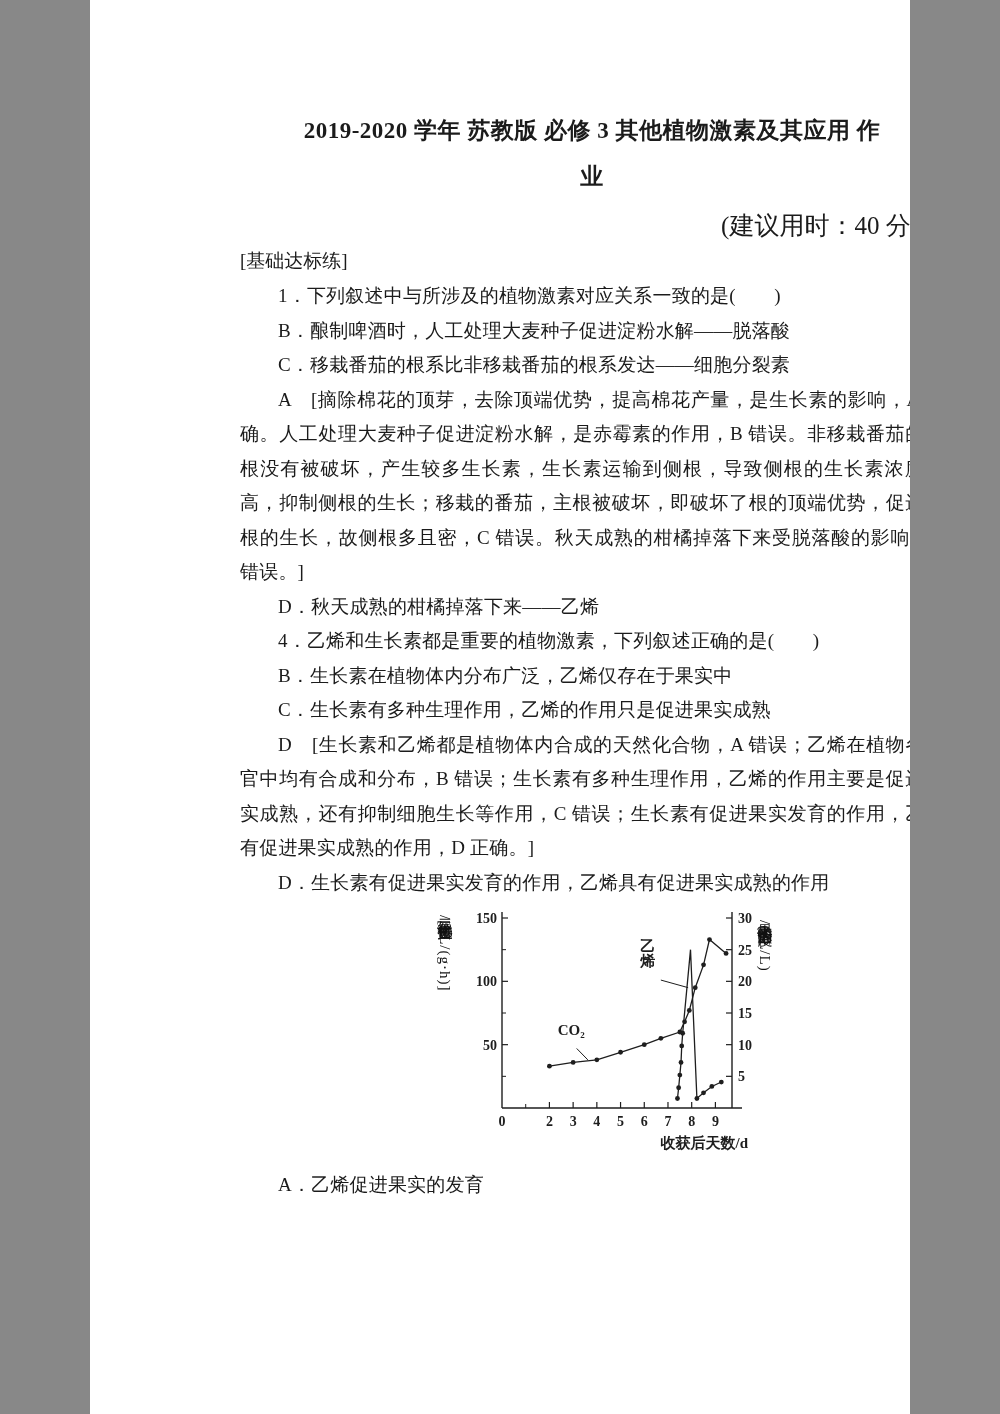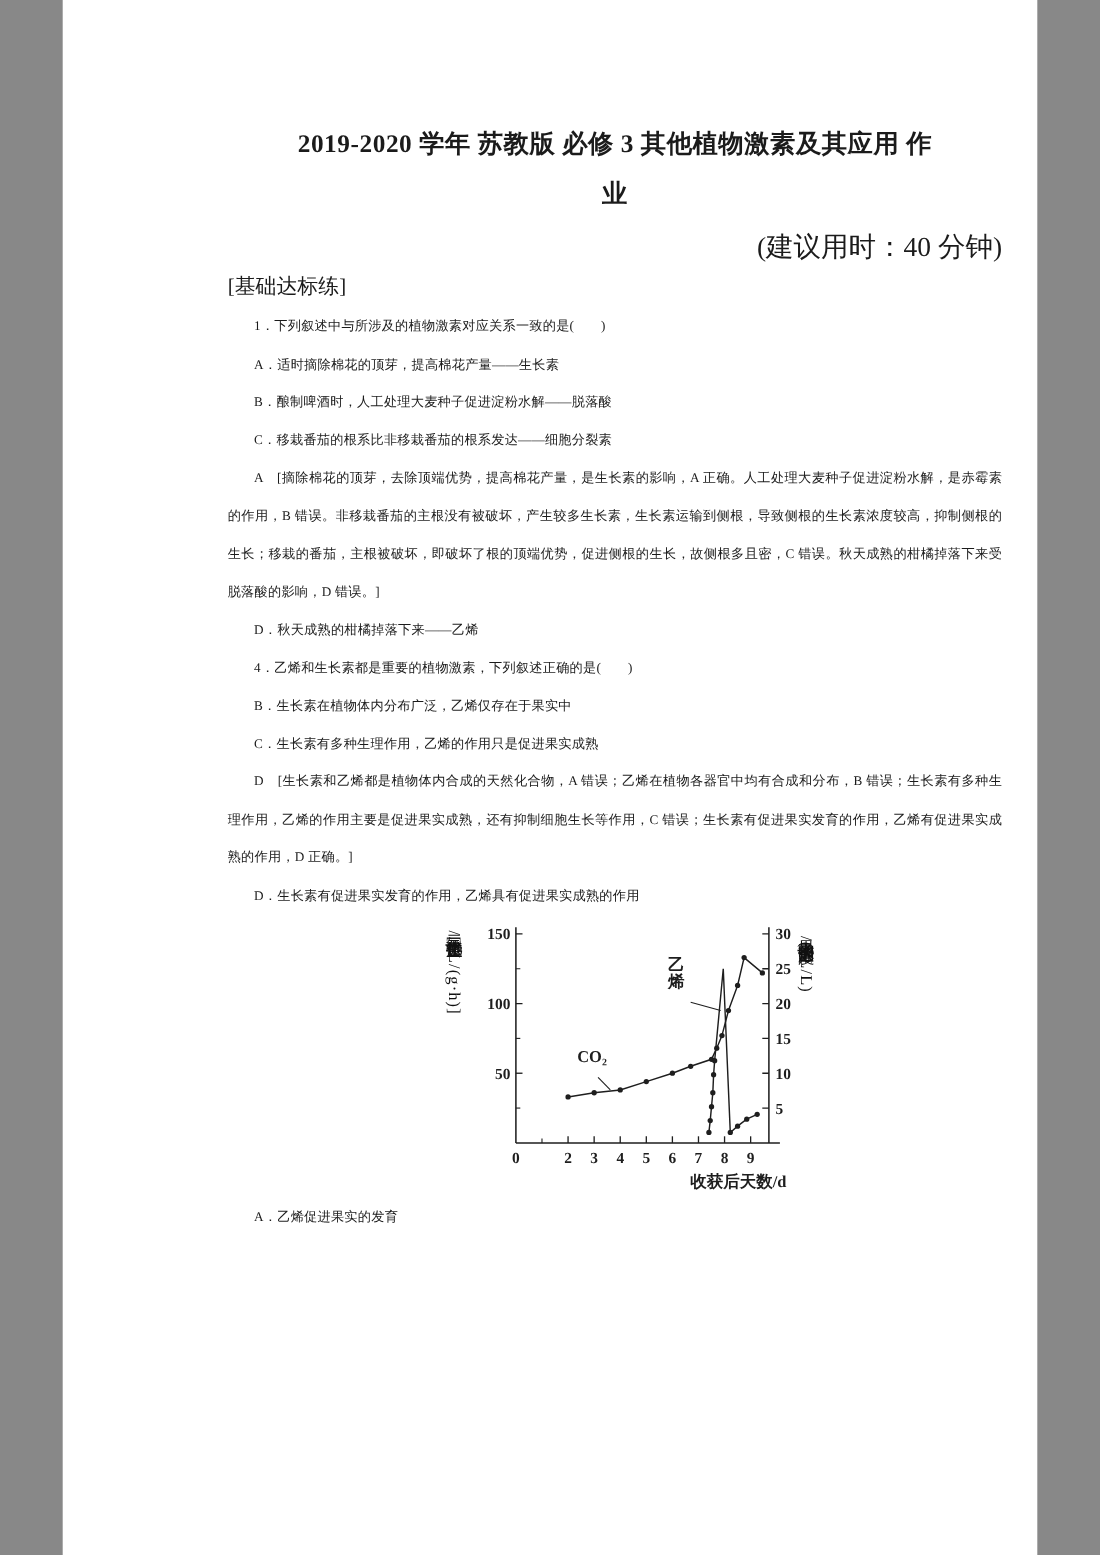--- a/index.html
+++ b/index.html
@@ -1,25 +1,25 @@
 <!DOCTYPE html>
 <html><head>
 <meta charset="utf-8">
 <style>
   html,body{margin:0;padding:0;background:#888;}
   .page{
-    width:886px;height:1414px;background:#ffffff;position:relative;
+    width:820px;height:1414px;background:#ffffff;position:relative;
     margin:0 auto;overflow:hidden;
     font-family:"Liberation Serif","DejaVu Serif",serif;color:#1b1b1b;
   }
   .doc{position:absolute;left:150px;top:108px;width:704px;}
   .title{font-size:23px;font-weight:bold;text-align:center;line-height:46px;margin:0;letter-spacing:.5px;}
   .subtitle{font-size:25px;text-align:right;line-height:34px;margin-top:9px;font-family:Liberation Serif, serif;}
   .section-head{font-size:19px;text-align:left;line-height:36px;}
-  .para{font-size:12px;line-height:34.5px;margin:0;text-indent:2em;letter-spacing:.2px;}
+  .para{font-size:19px;line-height:34.5px;margin:0;text-indent:2em;letter-spacing:.2px;}
   .just{text-align:justify;text-justify:inter-character;}
   .chart-block{margin:6px 0 0 196px;width:430px;}
   .chart-row{display:flex;flex-direction:row;align-items:flex-start;}
   .vlabel{
     writing-mode:vertical-rl;text-orientation:mixed;
     font-size:15px;line-height:18px;letter-spacing:1px;color:#111;
     height:205px;display:flex;align-items:center;
   }
   .vlabel.left{margin-top:2px;}
   .vlabel.right{margin-top:6px;}
@@ -33,21 +33,20 @@
 
     <h1 class="title">
       <span>2019-2020 学年 苏教版 必修 3 其他植物激素及其应用 作</span><br>
       <span>业</span>
     </h1>
 
     <div class="subtitle">(建议用时：40 分钟)</div>
     <div class="section-head">[基础达标练]</div>
 
     <p class="para">1．下列叙述中与所涉及的植物激素对应关系一致的是(　　)</p>
-    <p class="para">A．适时摘除棉花的顶芽，提高棉花产量——生长素</p>
     <p class="para">B．酿制啤酒时，人工处理大麦种子促进淀粉水解——脱落酸</p>
     <p class="para">C．移栽番茄的根系比非移栽番茄的根系发达——细胞分裂素</p>
     <p class="para just">A　[摘除棉花的顶芽，去除顶端优势，提高棉花产量，是生长素的影响，A 正确。人工处理大麦种子促进淀粉水解，是赤霉素的作用，B 错误。非移栽番茄的主根没有被破坏，产生较多生长素，生长素运输到侧根，导致侧根的生长素浓度较高，抑制侧根的生长；移栽的番茄，主根被破坏，即破坏了根的顶端优势，促进侧根的生长，故侧根多且密，C 错误。秋天成熟的柑橘掉落下来受脱落酸的影响，D 错误。]</p>
     <p class="para">D．秋天成熟的柑橘掉落下来——乙烯</p>
 
     <p class="para">4．乙烯和生长素都是重要的植物激素，下列叙述正确的是(　　)</p>
     <p class="para">B．生长素在植物体内分布广泛，乙烯仅存在于果实中</p>
     <p class="para">C．生长素有多种生理作用，乙烯的作用只是促进果实成熟</p>
     <p class="para just">D　[生长素和乙烯都是植物体内合成的天然化合物，A 错误；乙烯在植物各器官中均有合成和分布，B 错误；生长素有多种生理作用，乙烯的作用主要是促进果实成熟，还有抑制细胞生长等作用，C 错误；生长素有促进果实发育的作用，乙烯有促进果实成熟的作用，D 正确。]</p>
     <p class="para">D．生长素有促进果实发育的作用，乙烯具有促进果实成熟的作用</p>
@@ -139,16 +138,16 @@
             </g>
             <g>
               <line x1="206.8659793814433" y1="74.06666666666666" x2="234.1340206185567" y2="81.66666666666667" stroke="#1e1e1e" stroke-width="1"></line>
               <text x="193.82474226804126" y="44.93333333333334" text-anchor="middle" font-size="15" font-weight="bold" fill="#1e1e1e"><tspan x="193.82474226804126">乙</tspan><tspan x="193.82474226804126" dy="1.02em">烯</tspan></text>
             </g>
           </svg>
         <div class="vlabel right">果实中乙烯的浓度/(μL/L)</div>
       </div>
     </div>
 
-    <p class="para" style="">A．乙烯促进果实的发育</p>
+    <p class="para" style="margin-top:10px;">A．乙烯促进果实的发育</p>
 
   </div>
 </div>
 
 </body></html>

